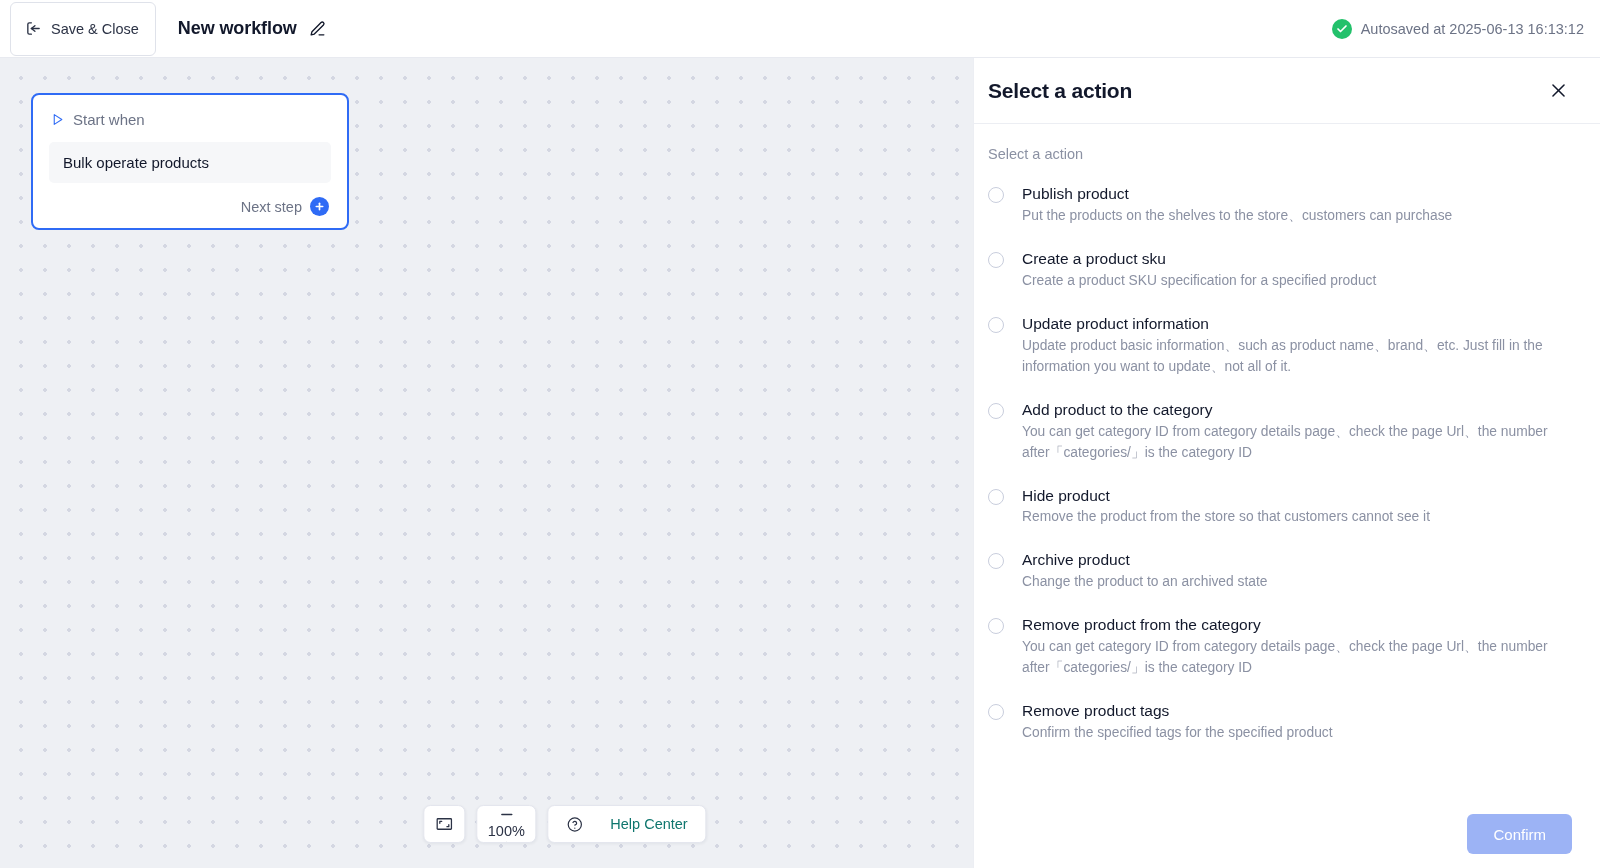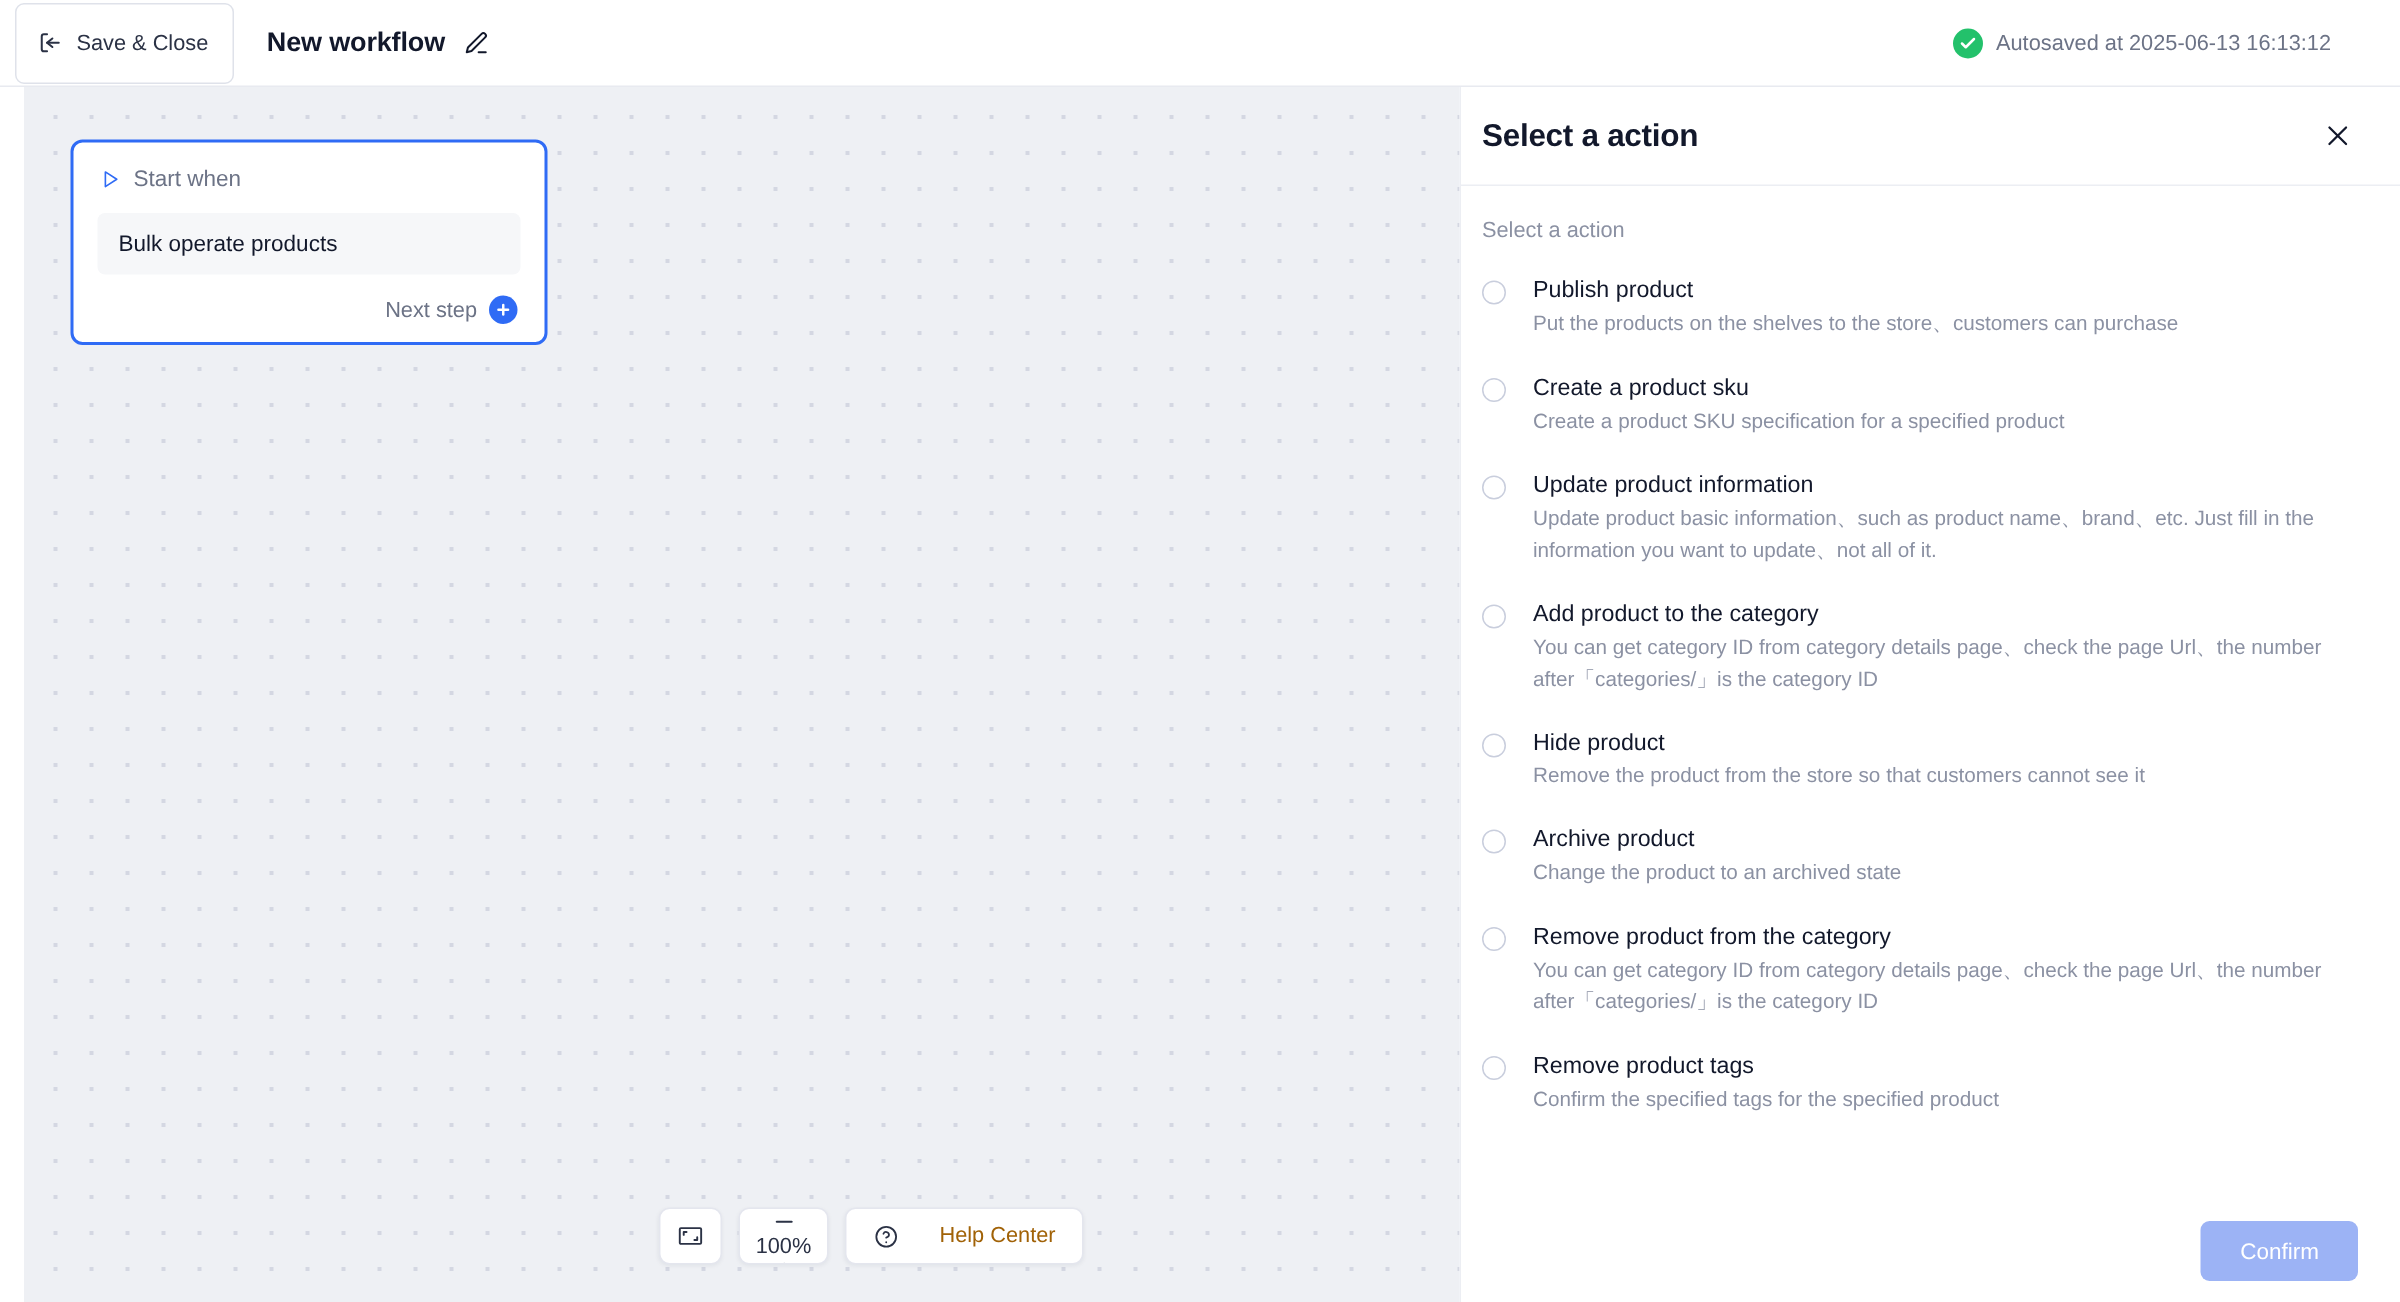--- a/index.html
+++ b/index.html
@@ -52,21 +52,20 @@
     letter-spacing: -0.1px;
   }
   .edit-icon { cursor: pointer; display: flex; align-items: center; }
   .header-spacer { flex: 1 1 auto; }
   .autosave {
     display: flex;
     align-items: center;
     gap: 9px;
     color: #6c7386;
     font-size: 14.5px;
-    margin-right: 30px;
   }
   .check-badge {
     width: 20px; height: 20px;
     border-radius: 50%;
     background: #23c16b;
     display: flex; align-items: center; justify-content: center;
   }
   .start-btn {
     height: 40px;
     padding: 0 22px;
@@ -76,21 +75,21 @@
     border-radius: 6px;
     font-size: 15px;
     font-weight: bold;
     cursor: pointer;
     font-family: "Liberation Sans", sans-serif;
   }
 
   
   .canvas {
     position: absolute;
-    top: 58px; left: 16px;
+    top: 58px; left: 0;
     width: 1130px;
     height: 810px;
     background-color: #eef0f4;
     background-image: radial-gradient(circle, #d4d7e2 1.6px, transparent 1.7px);
     background-size: 24px 24px;
     background-position: 9px 8px;
     overflow: hidden;
   }
 
   .node {
@@ -179,21 +178,21 @@
     user-select: none;
   }
   .tb-help {
     display: flex;
     align-items: center;
     gap: 27px;
     padding: 0 18px;
     height: 100%;
     cursor: pointer;
     font-size: 14.5px;
-    color: #a16207;
+    color: #0f766e;
   }
 
   
   .panel {
     position: absolute;
     top: 58px;
     left: 973px;
     width: 627px;
     height: 810px;
     background: #fff;

